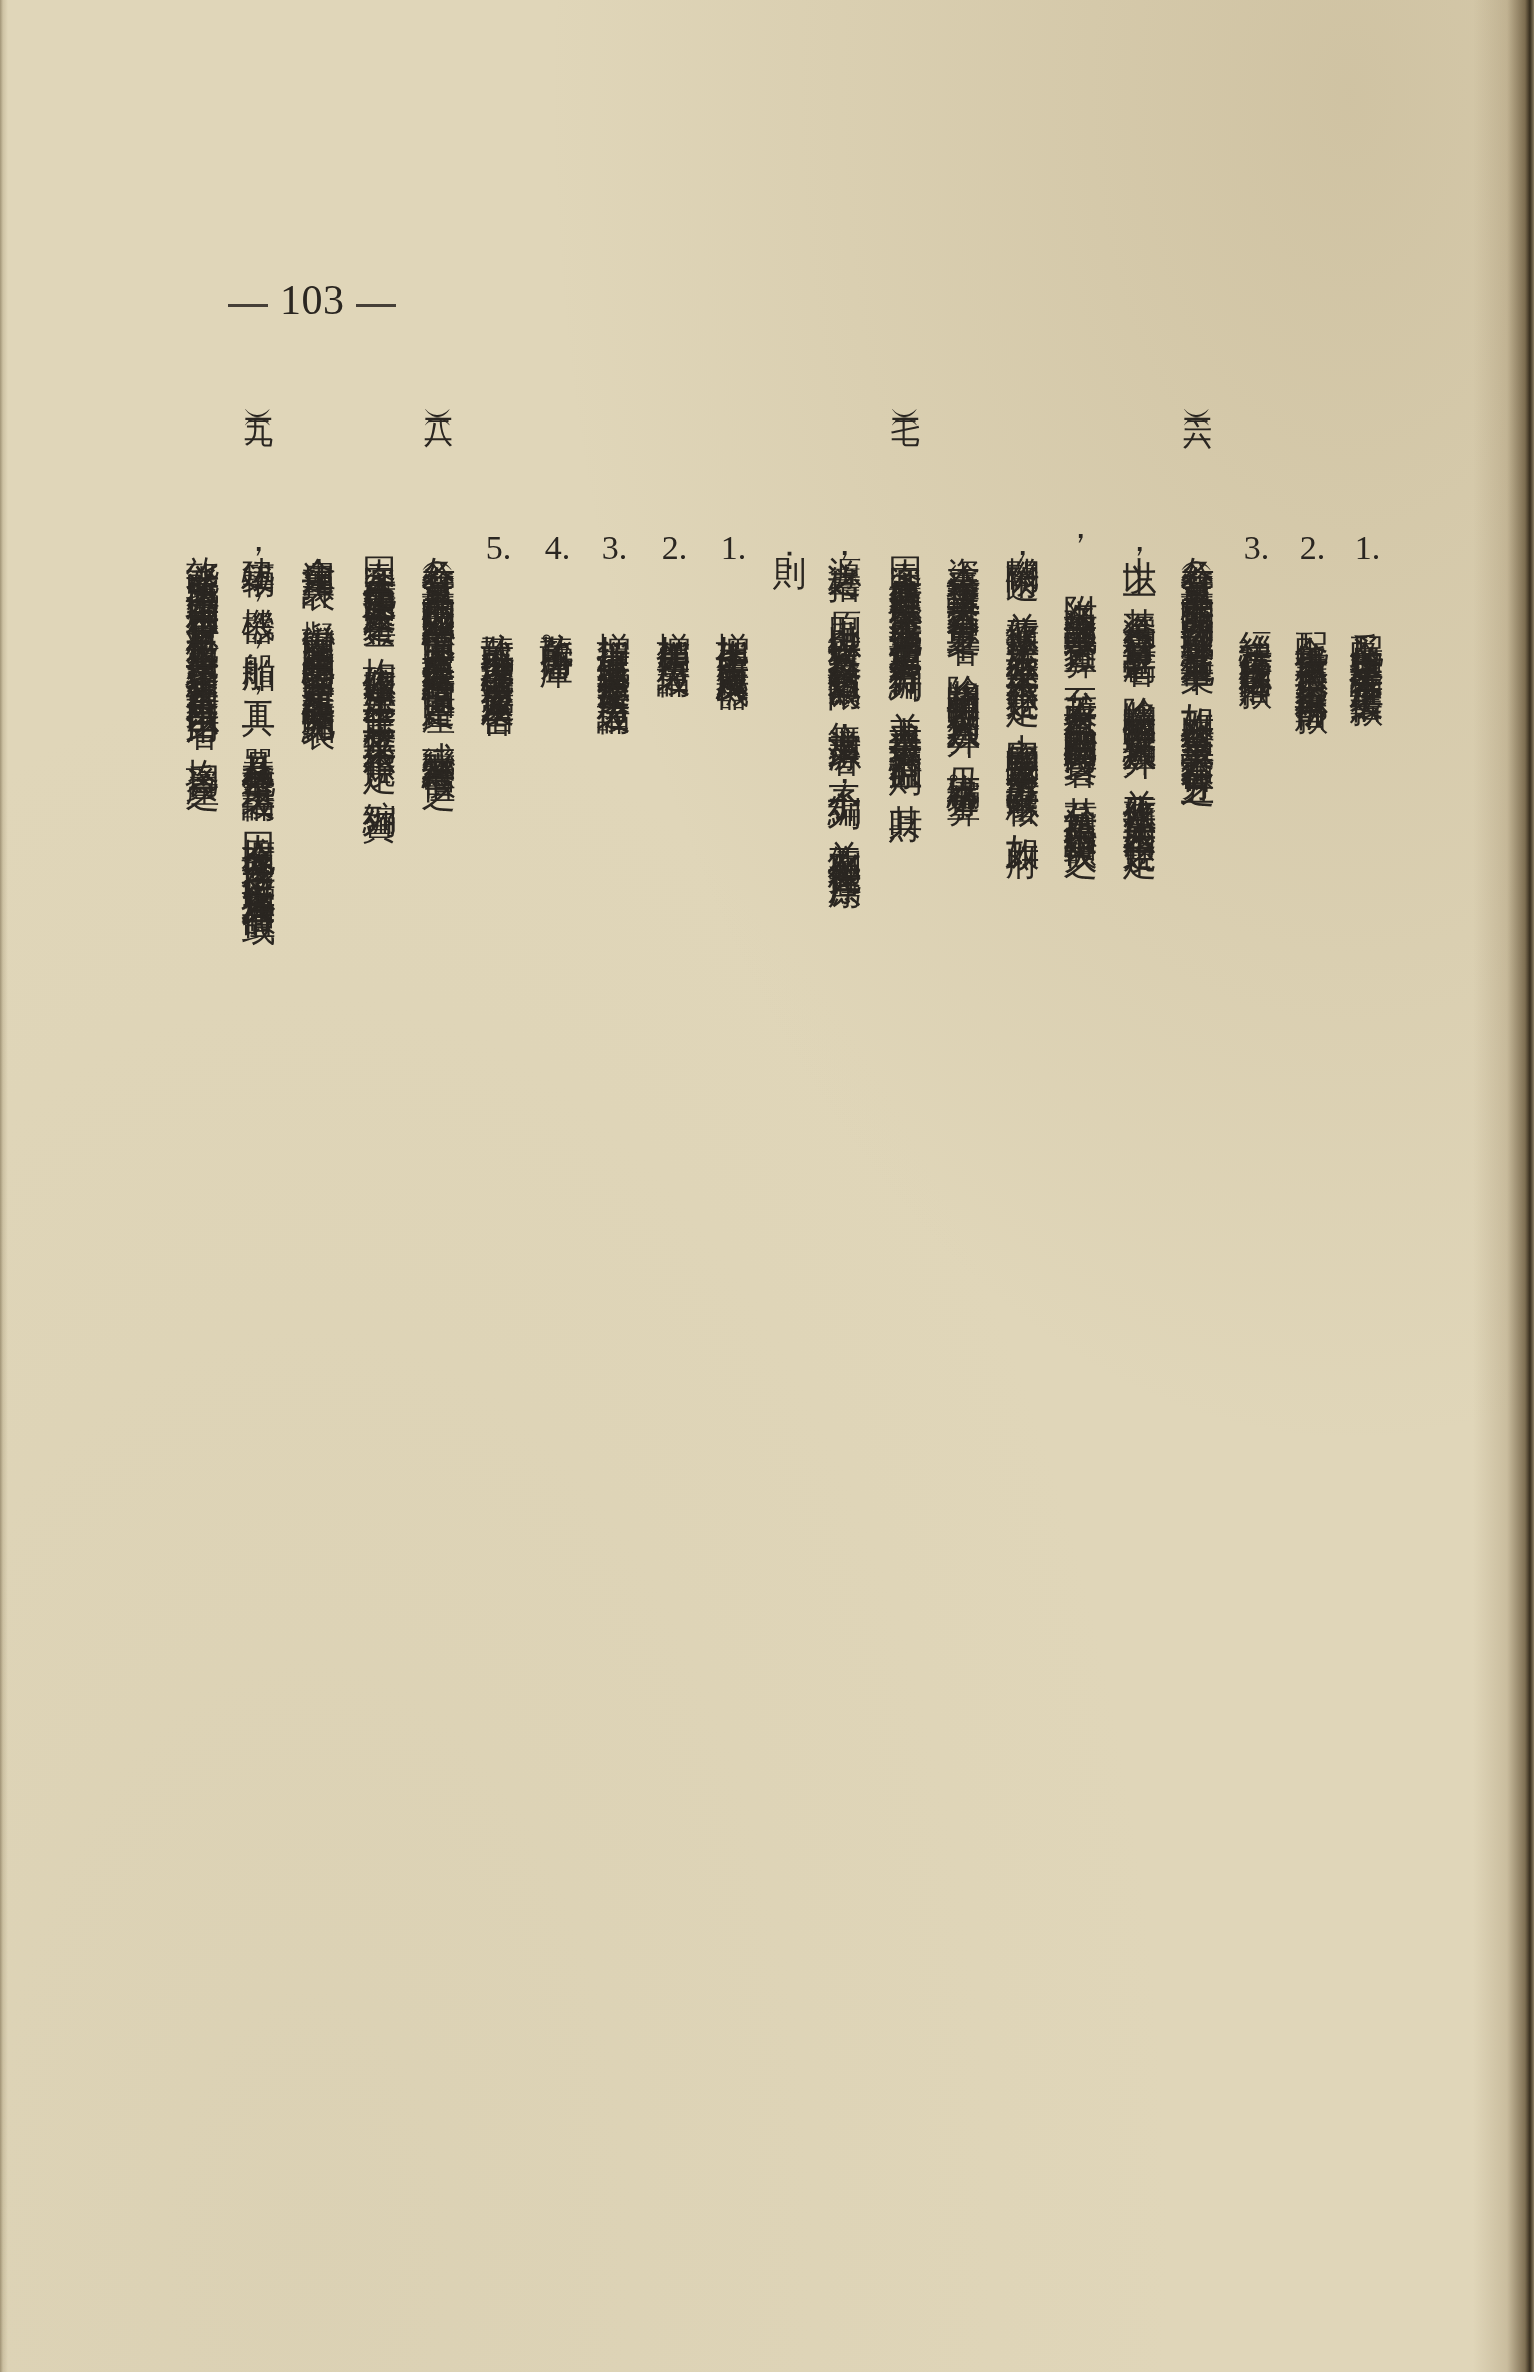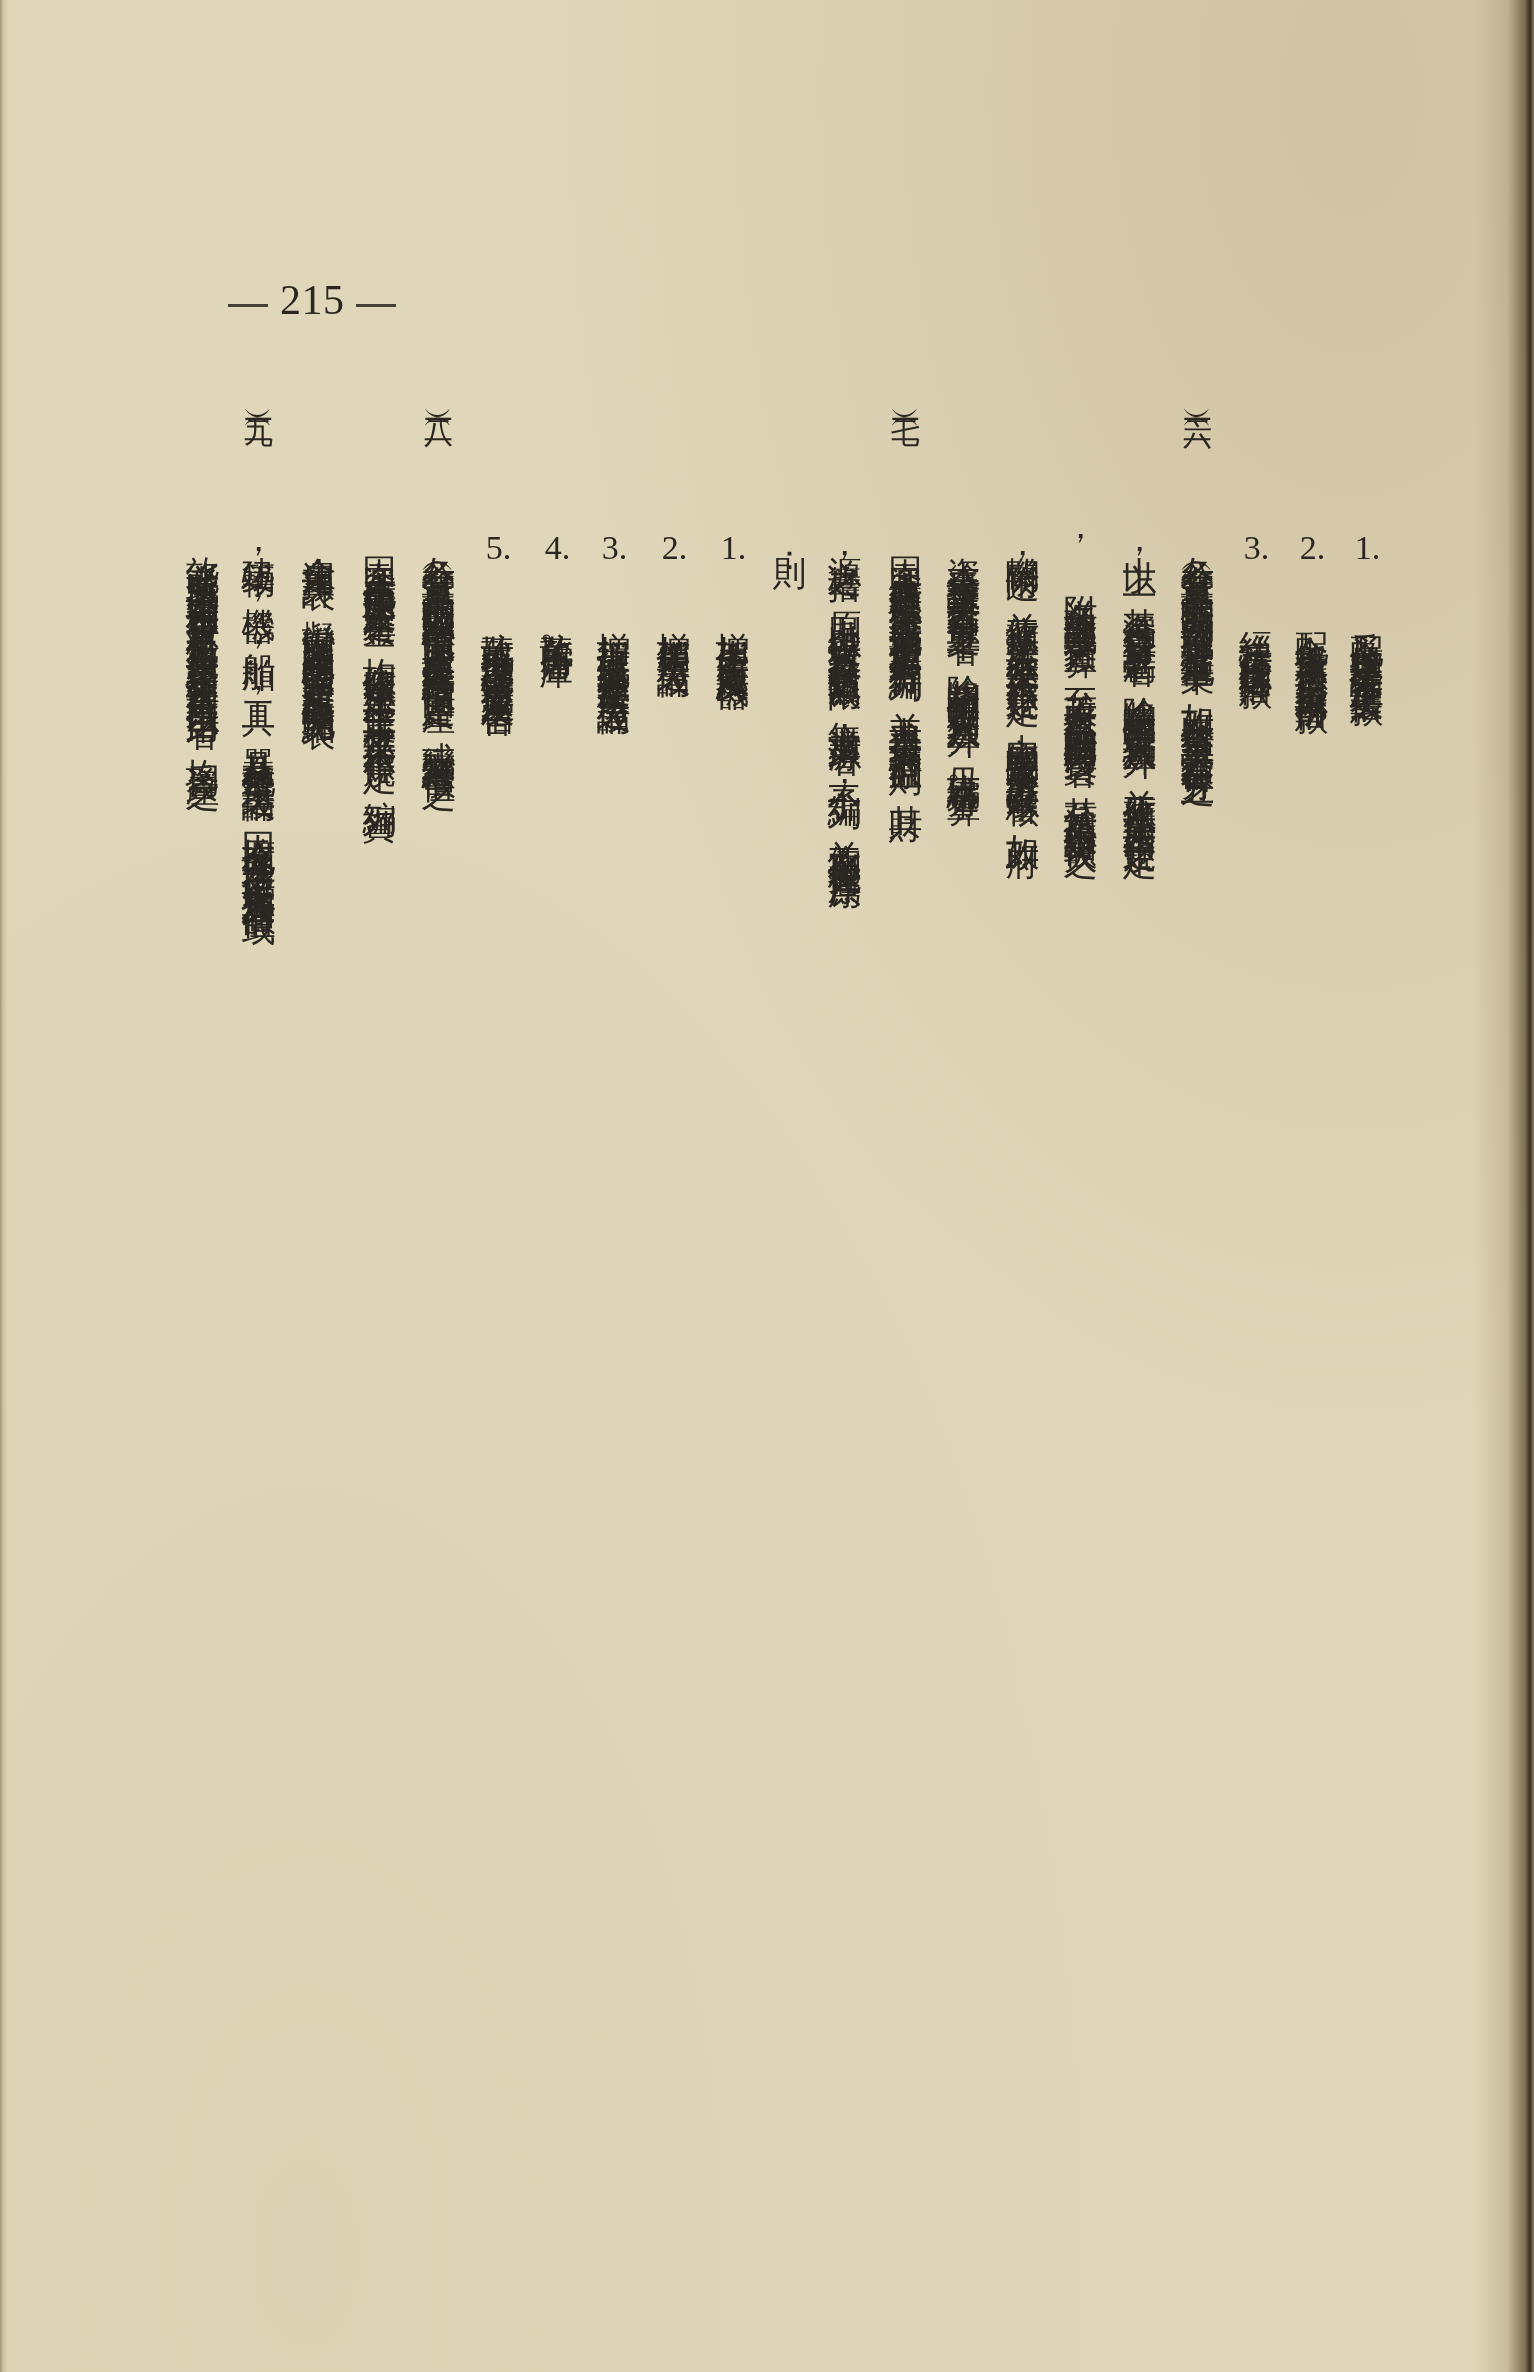--- a/index.html
+++ b/index.html
@@ -99,21 +99,21 @@
     .x20 { left: 239px; }
     .x21 { left: 183px; }
   </style>
 </head>
 <body>
 
 <div class="page">
 
   <div class="pn">
     <span class="dash dl"></span>
-    <span class="pnum">215</span>
+    <span class="pnum">103</span>
     <span class="dash dr"></span>
   </div>
 
   <div class="page-body">
 
     <div class="col num x1"><span class="tcu">1.</span></div>
     <div class="col itxt x1">爲配合擴建生產設備奉准之美援借款。</div>
 
     <div class="col num x2"><span class="tcu">2.</span></div>
     <div class="col itxt x2">配合美援借款應負擔之自籌資金部份借款。</div>

